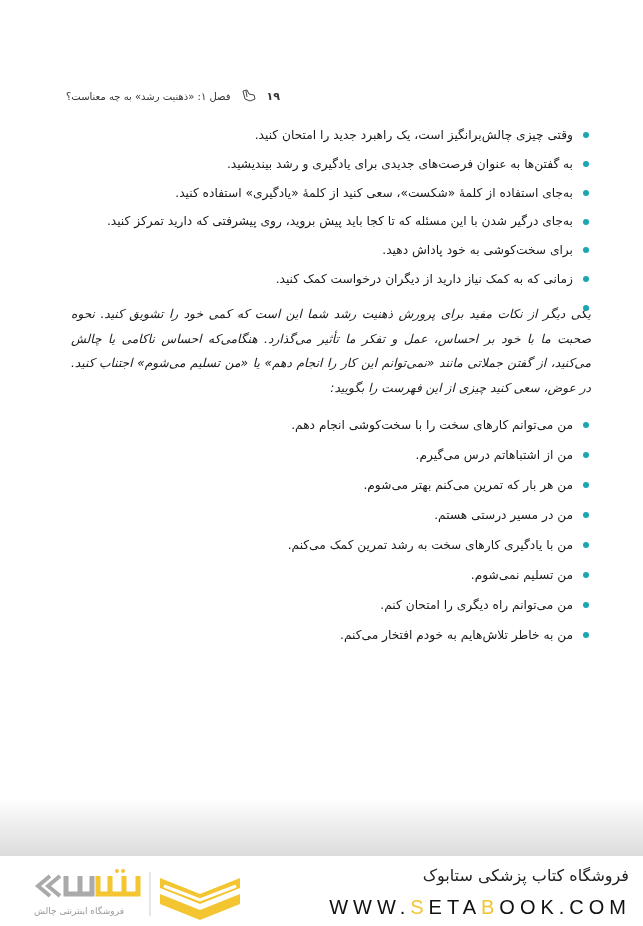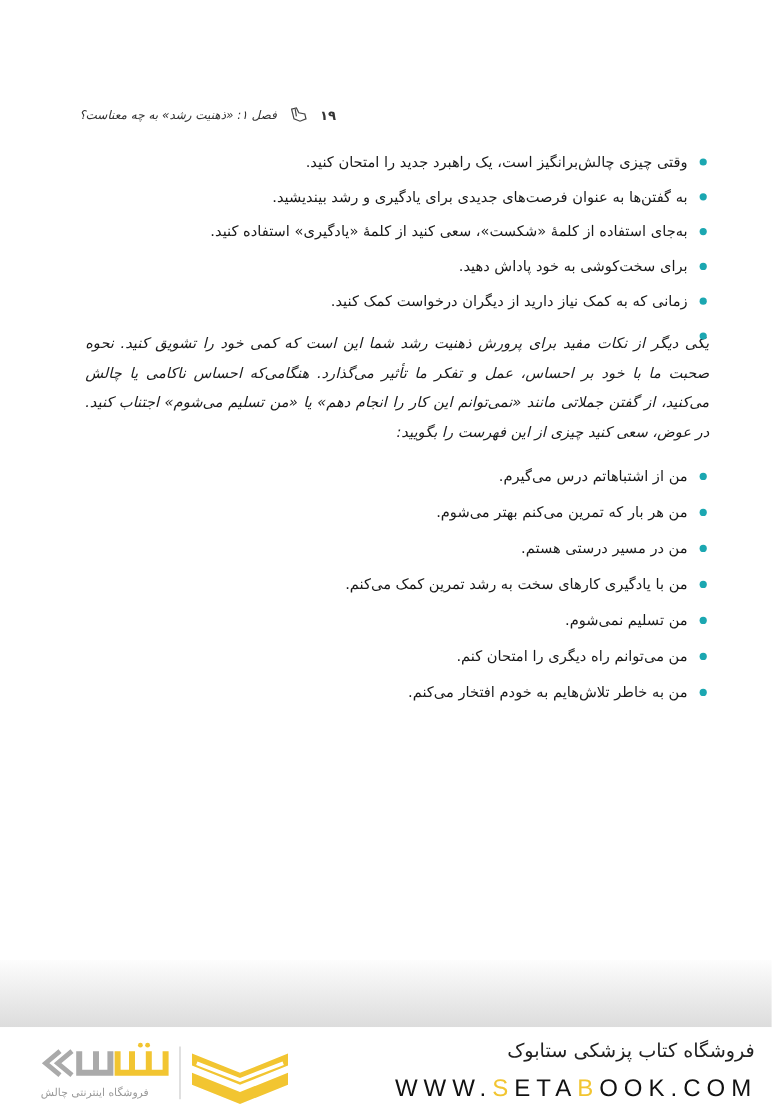--- a/index.html
+++ b/index.html
@@ -6,21 +6,21 @@
     body {
       width:643px; height:926px; background:#ffffff; position:relative; overflow:hidden;
       font-family: "DejaVu Sans", sans-serif; color:#1a1a1a;
     }
     .page { position:absolute; left:0; top:0; width:643px; height:860px; background:#fff; }
     .running-header {
       position:absolute; top:86px; left:66px; width:200px; height:20px;
       display:flex; flex-direction:row-reverse; align-items:center; gap:10px;
       direction:rtl; font-size:10px; color:#333;
     }
-    .running-header .title { white-space:nowrap;font-style:italic; }
+    .running-header .title { white-space:nowrap; }
     .running-header .num { font-size:11px; font-weight:bold; }
     .hicon { width:16px; height:14px; display:inline-block; }
     .content {
       position:absolute; right:52px; top:122px; width:520px;
       direction:rtl; text-align:right; font-size:12.2px; line-height:29px;
     }
     ul.blist { list-style:none; margin:0; padding:0; }
     ul.blist li { position:relative; padding-right:18px; line-height:26px; margin-bottom:3px; }
     ul.blist li .dot {
       position:absolute; right:2px; top:10px; width:6px; height:6px; border-radius:50%;
@@ -60,28 +60,30 @@
         </svg>
     </span>
     <span class="num">۱۹</span>
   </div>
 
   <div class="content">
     <ul class="blist">
       <li><span class="dot"></span><span>وقتی چیزی چالش‌برانگیز است، یک راهبرد جدید را امتحان کنید.</span></li>
       <li><span class="dot"></span><span>به گفتن‌ها به عنوان فرصت‌های جدیدی برای یادگیری و رشد بیندیشید.</span></li>
       <li><span class="dot"></span><span>به‌جای استفاده از کلمهٔ «شکست»، سعی کنید از کلمهٔ «یادگیری» استفاده کنید.</span></li>
+      <li class="wrap"><span class="dot"></span><span>به‌جای درگیر شدن با این مسئله که تا کجا باید پیش بروید، روی پیشرفتی که دارید تمرکز کنید.</span></li>
       <li><span class="dot"></span><span>برای سخت‌کوشی به خود پاداش دهید.</span></li>
       <li><span class="dot"></span><span>زمانی که به کمک نیاز دارید از دیگران درخواست کمک کنید.</span></li>
       <li class="wrap"><span class="dot"></span></li>
     </ul>
 
     <p class="para">یکی دیگر از نکات مفید برای پرورش ذهنیت رشد شما این است که کمی خود را تشویق کنید. نحوه صحبت ما با خود بر احساس، عمل و تفکر ما تأثیر می‌گذارد. هنگامی‌که احساس ناکامی یا چالش می‌کنید، از گفتن جملاتی مانند «نمی‌توانم این کار را انجام دهم» یا «من تسلیم می‌شوم» اجتناب کنید. در عوض، سعی کنید چیزی از این فهرست را بگویید:</p>
 
     <ul class="blist blist2" style="padding-right:0;">
+      <li><span class="dot"></span><span>من می‌توانم کارهای سخت را با سخت‌کوشی انجام دهم.</span></li>
       <li><span class="dot"></span><span>من از اشتباهاتم درس می‌گیرم.</span></li>
       <li><span class="dot"></span><span>من هر بار که تمرین می‌کنم بهتر می‌شوم.</span></li>
       <li><span class="dot"></span><span>من در مسیر درستی هستم.</span></li>
       <li><span class="dot"></span><span>من با یادگیری کارهای سخت به رشد تمرین کمک می‌کنم.</span></li>
       <li><span class="dot"></span><span>من تسلیم نمی‌شوم.</span></li>
       <li><span class="dot"></span><span>من می‌توانم راه دیگری را امتحان کنم.</span></li>
       <li><span class="dot"></span><span>من به خاطر تلاش‌هایم به خودم افتخار می‌کنم.</span></li>
     </ul>
   </div>
 </div>

